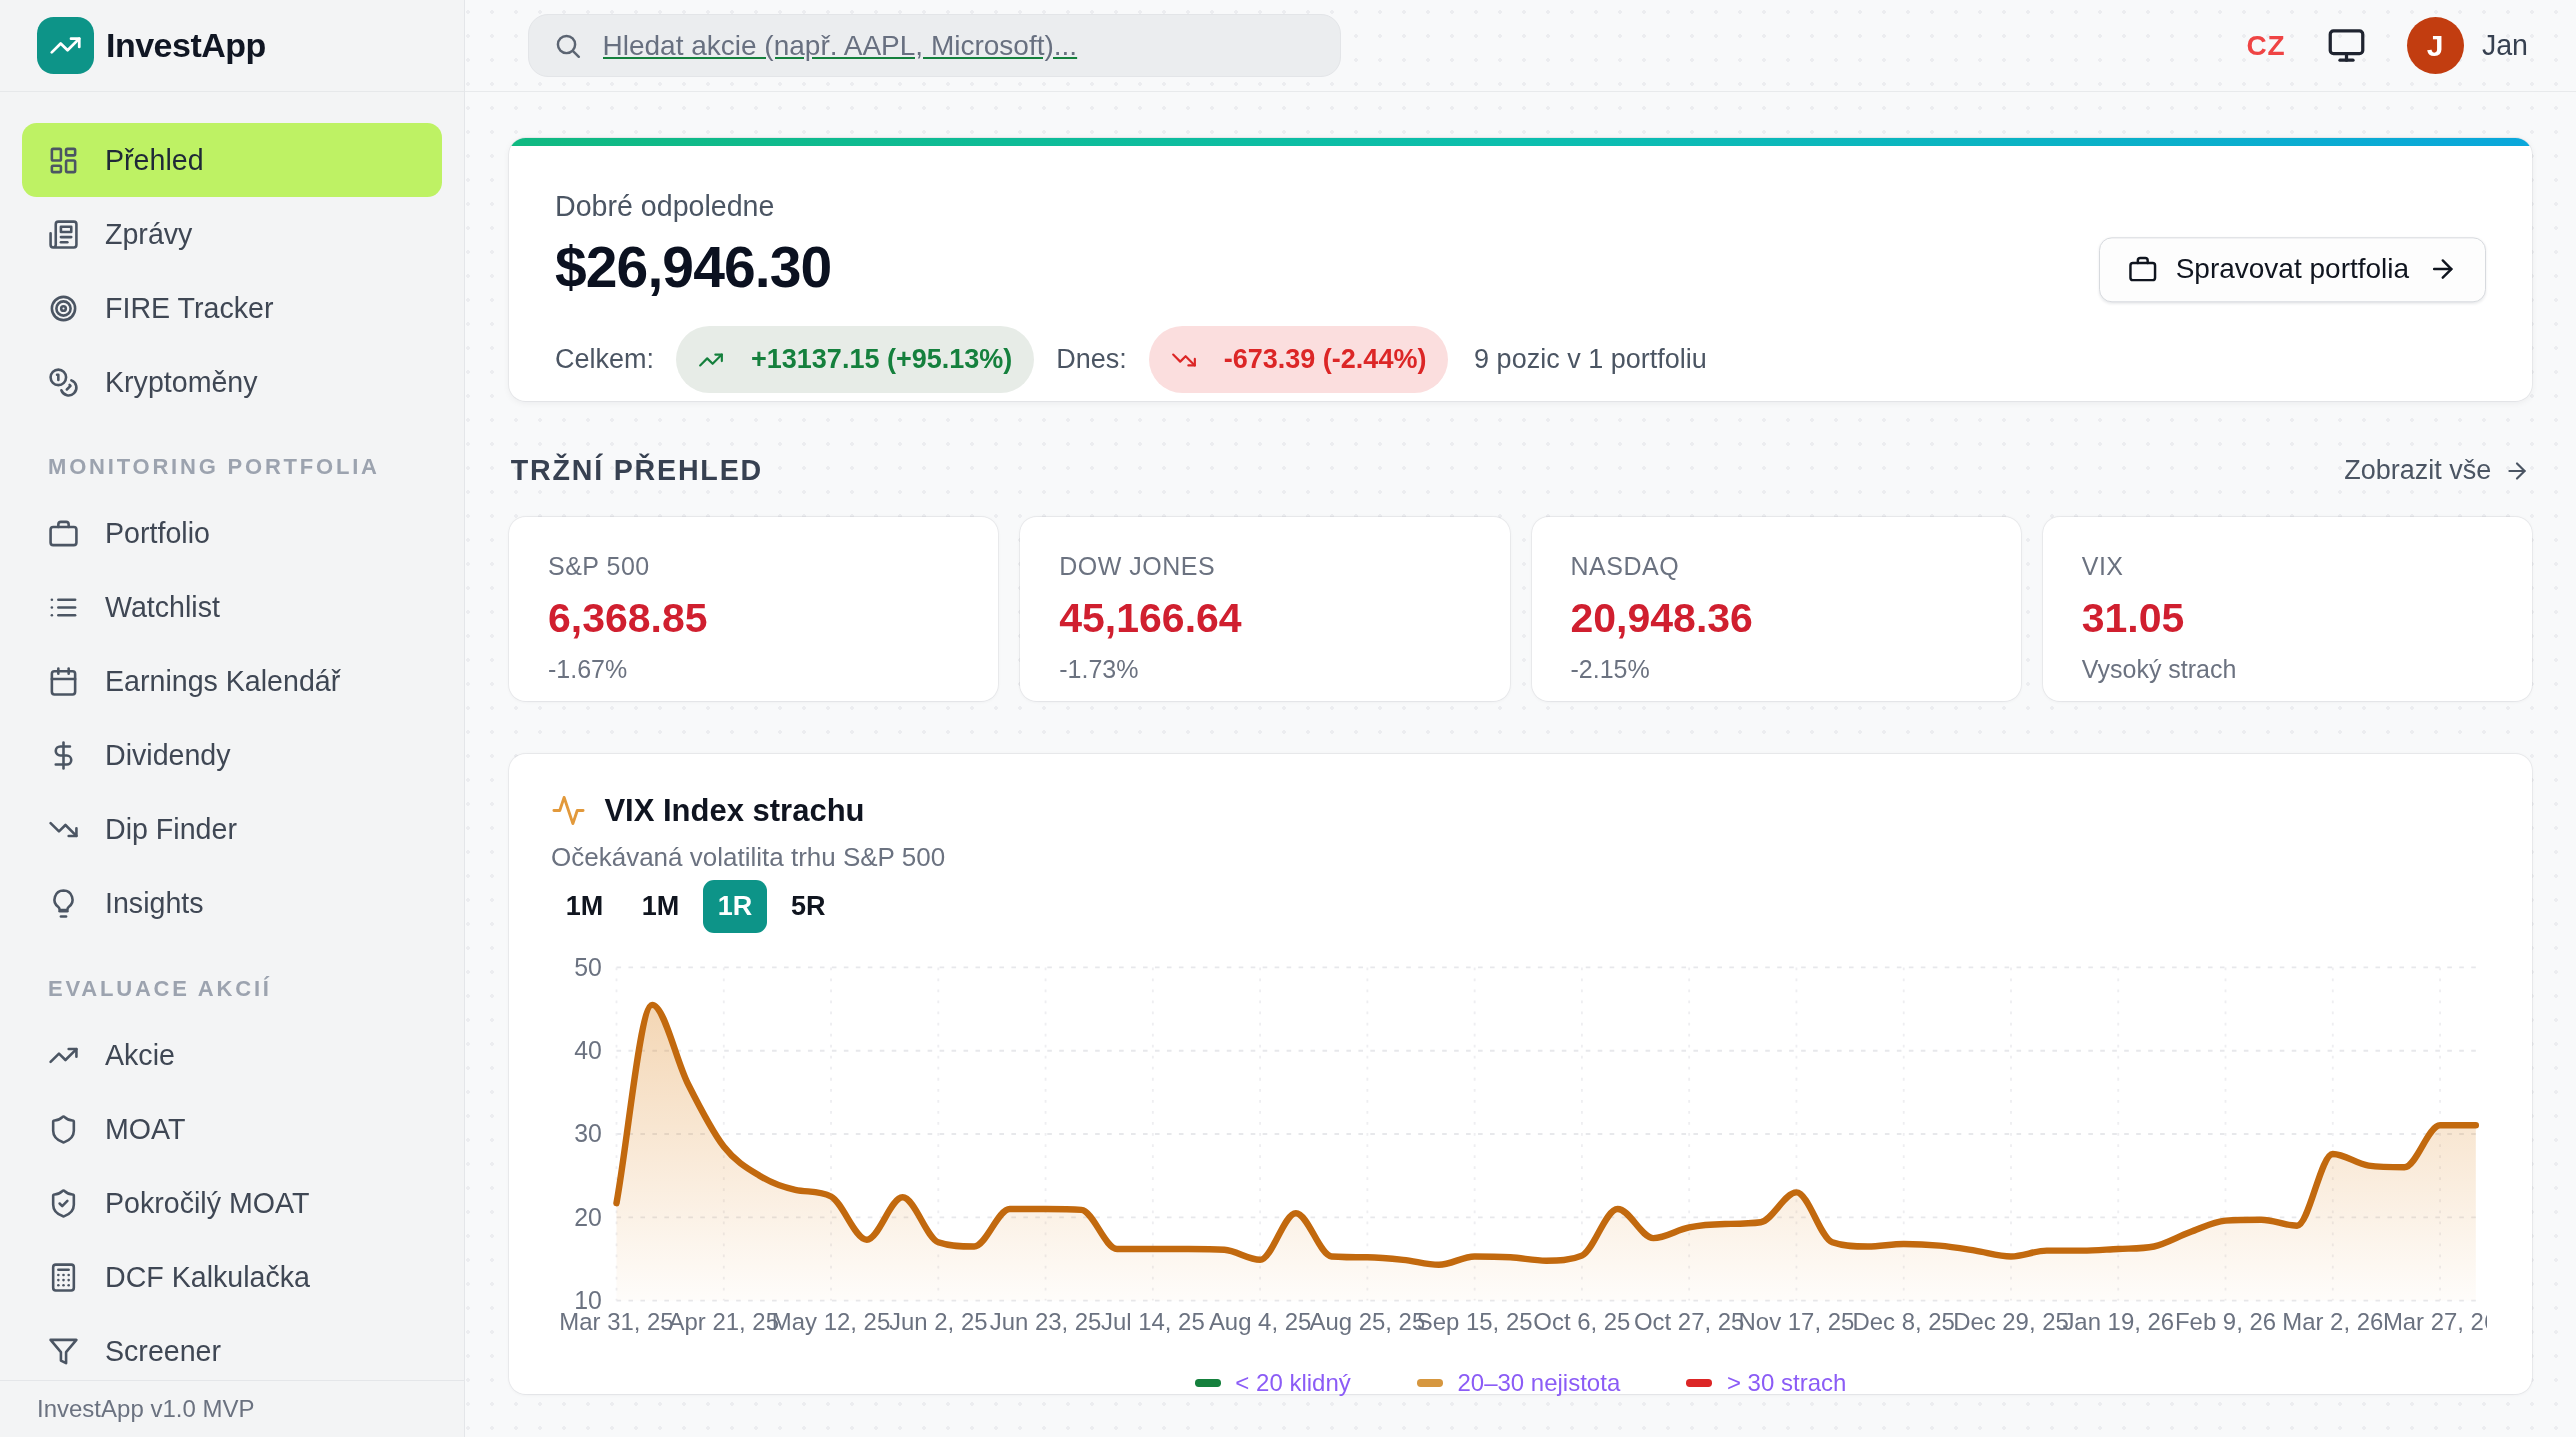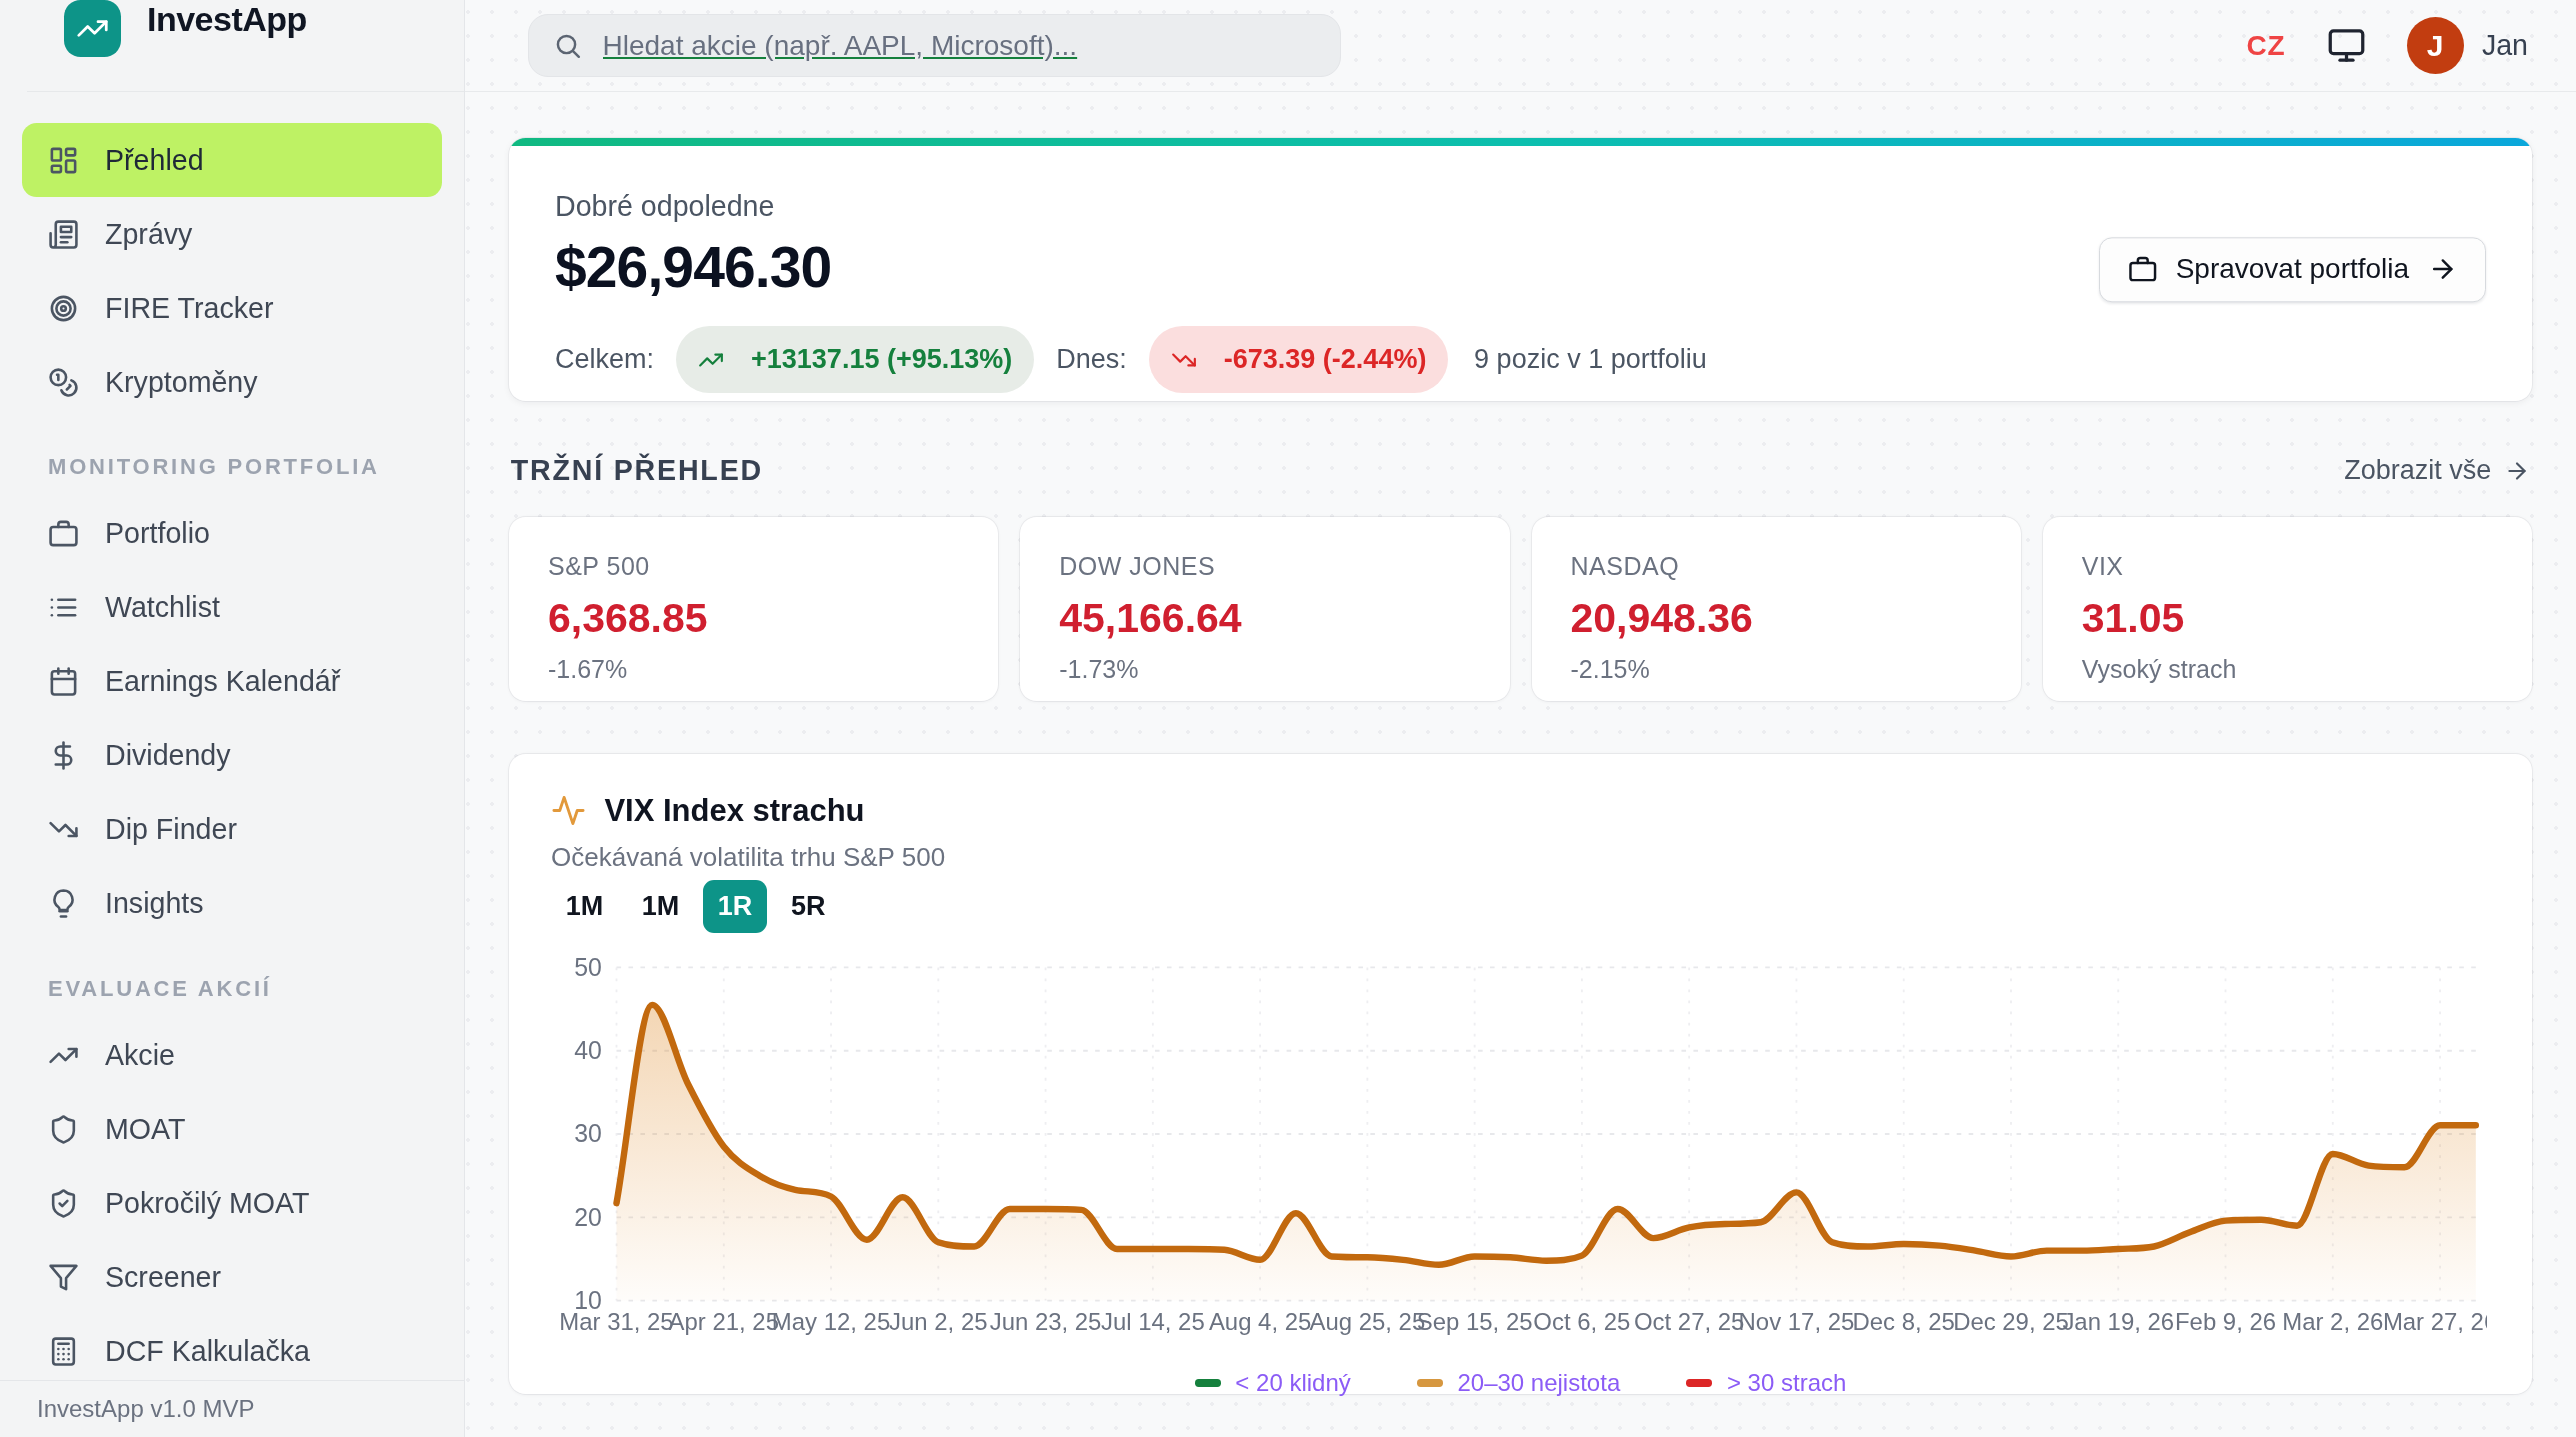--- a/index.html
+++ b/index.html
@@ -8,21 +8,21 @@
     font-family:"Liberation Sans", sans-serif;
     color:#111827;
     background-color:#f8f9fa;
     background-image: radial-gradient(#ecedf0 1.8px, transparent 1.8px);
     background-size: 24px 24px;
   }
   .app { display:flex; width:100%; height:100%; }
 
   
   .sidebar { width:465px; min-width:465px; background:#f3f4f5; border-right:1.8px solid #e4e6e9; position:relative; }
-  .sidebar-header { height:92px; border-bottom:1.8px solid #e6e8ea; display:flex; gap:26px; padding:0 37px;margin-left:27px; }
+  .sidebar-header { height:92px; border-bottom:1.8px solid #e6e8ea; display:flex; align-items:center; gap:12px; padding:0 37px; }
   .logo-badge { width:57px; height:57px; border-radius:16.6px; background:var(--accent,#0d9488); color:#fff; display:flex; align-items:center; justify-content:center; }
   .logo-badge svg { width:33px; height:33px; }
   .logo-text { font-size:34px; font-weight:800; letter-spacing:-0.5px; color:#101623; }
   .sidebar-nav { position:absolute; top:92px; bottom:0; left:0; right:0; padding:31px 22px; overflow:hidden; }
   .nav-item { display:flex; align-items:center; gap:26px; height:74px; padding:0 26px; border-radius:14.7px; color:#3f4754; font-size:28.6px; cursor:pointer; }
   .nav-item.active { background:#bef264; color:#1f2937; }
   .nav-icon { width:31px; height:31px; color:#4b5563; flex:none; }
   .nav-section-label { font-size:22px; font-weight:700; letter-spacing:2.8px; color:#9ca3af; padding:0 26px; margin:35px 0 16.6px; }
   .sidebar-footer { position:absolute; bottom:0; left:0; right:0; height:57px; border-top:1.8px solid #e4e6e9; background:#f3f4f5; display:flex; align-items:center; padding:0 37px; font-size:24px; color:#6b7280; z-index:5; }
 
@@ -235,42 +235,42 @@
             <svg viewBox="0 0 24 24" fill="none" stroke="currentColor" stroke-width="2" stroke-linecap="round" stroke-linejoin="round" style="width:100%;height:100%;display:block">
               <path d="M20 13c0 5-3.5 7.5-7.66 8.95a1 1 0 0 1-.67-.01C7.5 20.5 4 18 4 13V6a1 1 0 0 1 1-1c2 0 4.5-1.2 6.24-2.72a1 1 0 0 1 1.52 0C14.51 3.81 17 5 19 5a1 1 0 0 1 1 1z"></path>
               <path d="m9 12 2 2 4-4"></path>
             </svg>
           </span>
     <span class="nav-label">Pokročilý MOAT</span>
   </div>
         <div class="nav-item">
     <span class="nav-icon">
             <svg viewBox="0 0 24 24" fill="none" stroke="currentColor" stroke-width="2" stroke-linecap="round" stroke-linejoin="round" style="width:100%;height:100%;display:block">
-              <path d="M22 3H2l8 9.5V19l4 2v-8.5z"></path>
-            </svg>
-          </span>
-    <span class="nav-label">Screener</span>
-  </div>
-        <div class="nav-item">
-    <span class="nav-icon">
-            <svg viewBox="0 0 24 24" fill="none" stroke="currentColor" stroke-width="2" stroke-linecap="round" stroke-linejoin="round" style="width:100%;height:100%;display:block">
               <rect x="4" y="2" width="16" height="20" rx="2"></rect>
               <path d="M8 6h8"></path>
               <path d="M8 10h.01"></path>
               <path d="M12 10h.01"></path>
               <path d="M16 10h.01"></path>
               <path d="M8 14h.01"></path>
               <path d="M12 14h.01"></path>
               <path d="M16 14h.01"></path>
               <path d="M8 18h.01"></path>
               <path d="M12 18h.01"></path>
               <path d="M16 18h.01"></path>
             </svg>
           </span>
     <span class="nav-label">DCF Kalkulačka</span>
+  </div>
+        <div class="nav-item">
+    <span class="nav-icon">
+            <svg viewBox="0 0 24 24" fill="none" stroke="currentColor" stroke-width="2" stroke-linecap="round" stroke-linejoin="round" style="width:100%;height:100%;display:block">
+              <path d="M22 3H2l8 9.5V19l4 2v-8.5z"></path>
+            </svg>
+          </span>
+    <span class="nav-label">Screener</span>
   </div>
       </nav>
     <div class="sidebar-footer">
       <span>InvestApp v1.0 MVP</span>
     </div>
   </aside>
 
   <div class="main">
 
     <header class="topbar">

